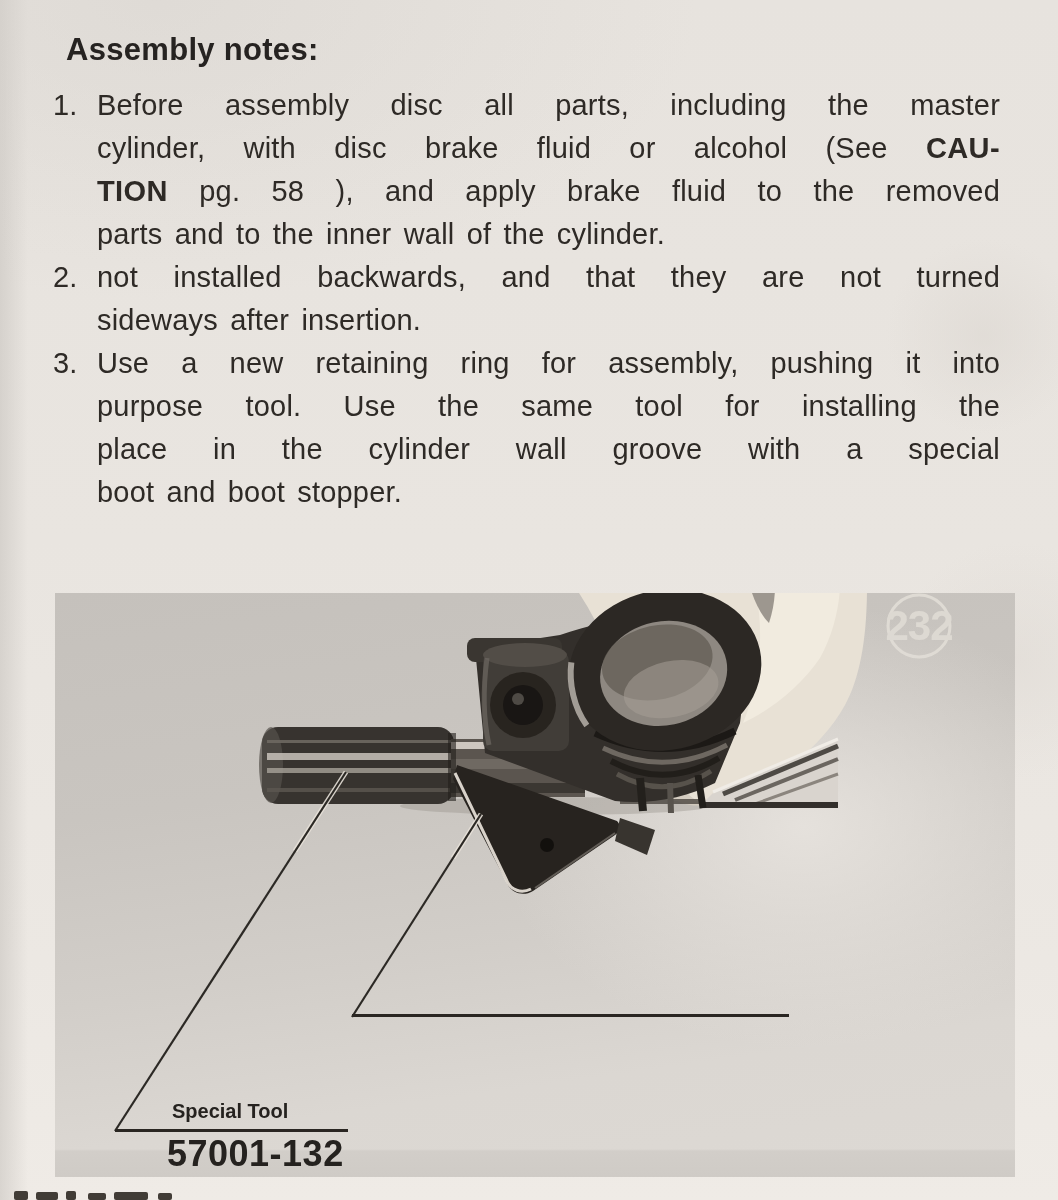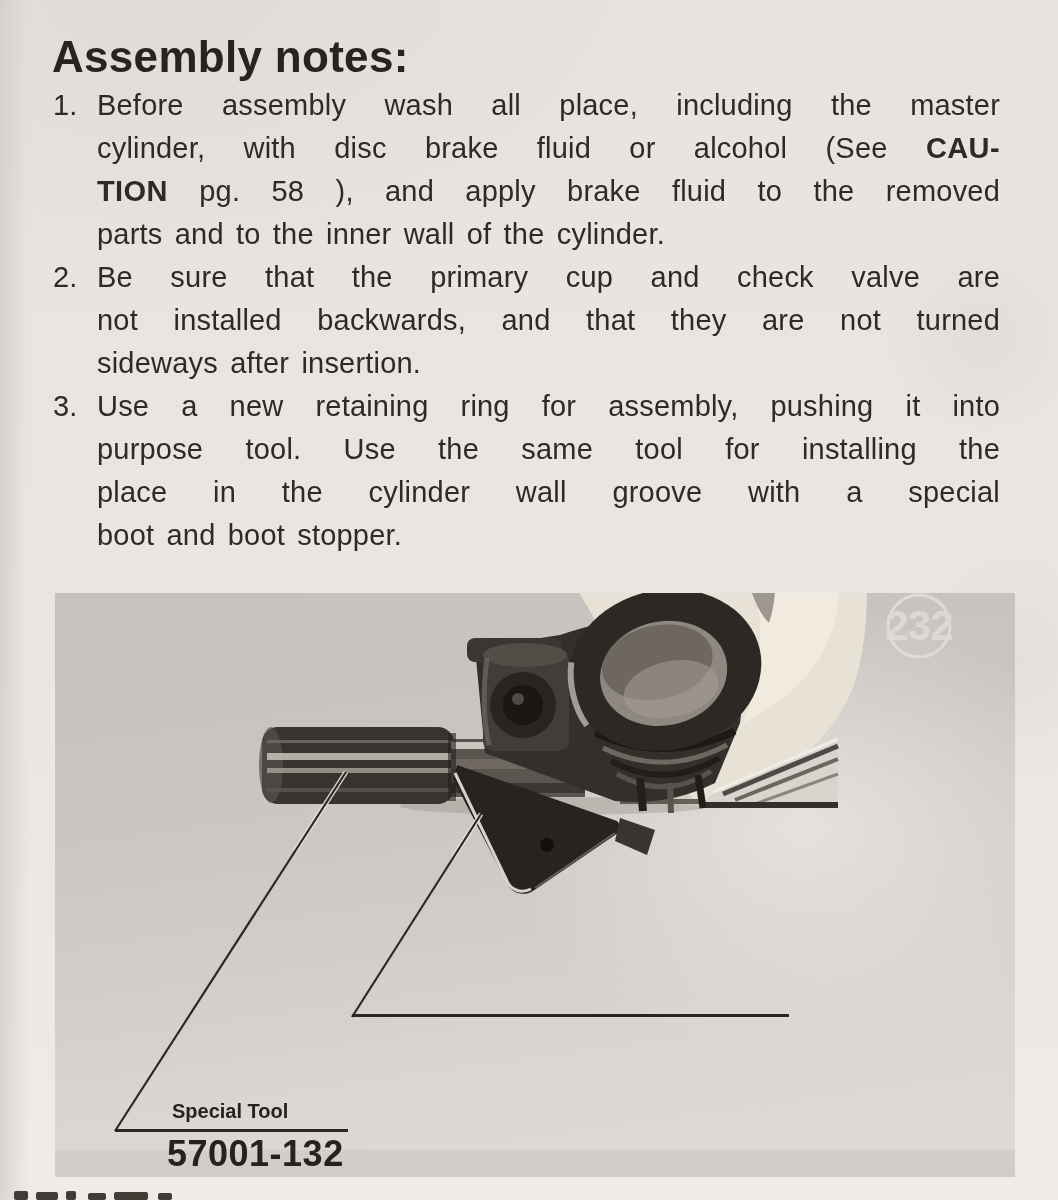--- a/index.html
+++ b/index.html
@@ -13,22 +13,22 @@
     overflow:hidden;
     background:
       radial-gradient(ellipse 900px 500px at 15% 0%, rgba(213,209,204,0.45), rgba(213,209,204,0) 60%),
       radial-gradient(circle 140px at 93% 28%, rgba(219,214,208,0.55), rgba(219,214,208,0) 70%),
       radial-gradient(circle 170px at 96% 55%, rgba(221,216,210,0.5), rgba(221,216,210,0) 70%),
       linear-gradient(90deg, rgba(198,194,189,0.55) 0px, rgba(198,194,189,0) 28px),
       linear-gradient(180deg,#e7e3de 0%,#e9e5e0 45%,#ece8e3 80%,#efebe6 100%);
     color:#2d2925;
   }
   .heading{
-    position:absolute;left:52px;top:32px;
-    font-size:44px;font-weight:700;letter-spacing:0.3px;color:#262321;
+    position:absolute;left:66px;top:32px;
+    font-size:31px;font-weight:700;letter-spacing:0.3px;color:#262321;
   }
   .notes{
     position:absolute;left:97px;top:84px;width:903px;
     list-style:none;margin:0;padding:0;
     font-size:29px;color:#2e2a26;word-spacing:4px;letter-spacing:0.2px;
   }
   .note{position:relative;}
   .note .num{
     position:absolute;left:-44px;top:0;line-height:43px;
   }
@@ -65,28 +65,27 @@
 </head>
 <body>
 
 <div class="page">
 
   <div class="heading">Assembly notes:</div>
 
   <ol class="notes">
     <li class="note">
       <span class="num">1.</span>
-      <div class="line j"><span>Before assembly wash all place, including the master</span></div>
+      <div class="line j"><span>Before assembly disc all parts, including the master</span></div>
       <div class="line j"><span>cylinder, with disc brake fluid or alcohol (See </span><span class="bold">CAU-</span></div>
       <div class="line j"><span class="bold">TION</span><span> pg.  58 ), and apply brake fluid to the removed</span></div>
       <div class="line"><span>parts and to the inner wall of the cylinder.</span></div>
     </li>
     <li class="note">
       <span class="num">2.</span>
-      <div class="line j"><span>Be sure that the primary cup and check valve are</span></div>
       <div class="line j"><span>not installed backwards, and that they are not turned</span></div>
       <div class="line"><span>sideways after insertion.</span></div>
     </li>
     <li class="note">
       <span class="num">3.</span>
       <div class="line j"><span>Use a new retaining ring for assembly, pushing it into</span></div>
       <div class="line j"><span>purpose tool.  Use the same tool for installing the</span></div>
       <div class="line j"><span>place in the cylinder wall groove with a special</span></div>
       <div class="line"><span>boot and boot stopper.</span></div>
     </li>

